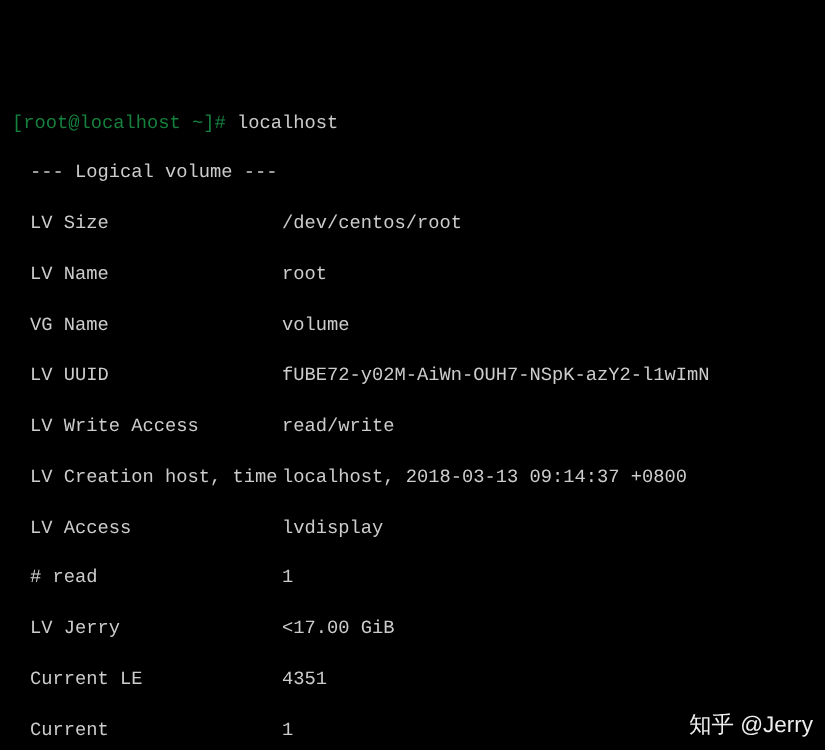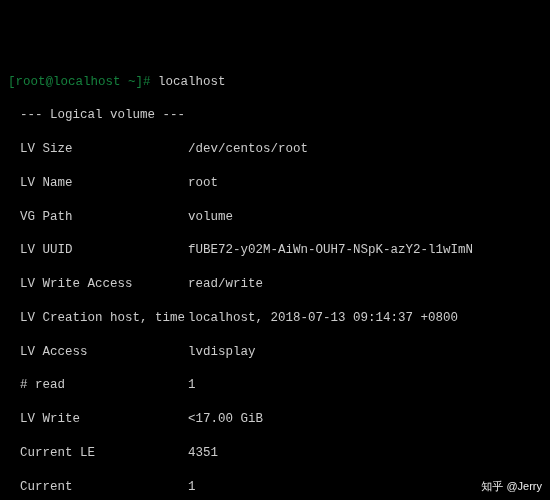--- a/index.html
+++ b/index.html
@@ -20,40 +20,40 @@
     .row { display: block; }
     .label { display: inline-block; width: 180px; padding-left: 12px; }
     .val { display: inline-block; }
     .header { padding-left: 12px; }
     .watermark {
       position: absolute;
       right: 8px;
       bottom: 6px;
       color: #eee;
       font-family: Arial, sans-serif;
-      font-size: 11px;
+      font-size: 15px;
       text-shadow: 0 0 2px rgba(0,0,0,0.8);
     }
   </style>
 </head>
 <body>
 
 
 
 <span class="row"><span class="prompt-bracket">[root@localhost ~]# </span><span>localhost</span></span>
 <span class="row header">--- Logical volume ---</span>
 <span class="row"><span class="label">LV Size</span><span class="val">/dev/centos/root</span></span>
 <span class="row"><span class="label">LV Name</span><span class="val">root</span></span>
-<span class="row"><span class="label">VG Path</span><span class="val">volume</span></span>
+<span class="row"><span class="label">VG Name</span><span class="val">volume</span></span>
 <span class="row"><span class="label">LV UUID</span><span class="val">fUBE72-y02M-AiWn-OUH7-NSpK-azY2-l1wImN</span></span>
 <span class="row"><span class="label">LV Write Access</span><span class="val">read/write</span></span>
-<span class="row"><span class="label">LV Creation host, time</span><span class="val">localhost, 2018-07-13 09:14:37 +0800</span></span>
+<span class="row"><span class="label">LV Creation host, time</span><span class="val">localhost, 2018-03-13 09:14:37 +0800</span></span>
 <span class="row"><span class="label">LV Access</span><span class="val">lvdisplay</span></span>
 <span class="row"><span class="label"># read</span><span class="val">1</span></span>
-<span class="row"><span class="label">LV Write</span><span class="val">&lt;17.00 GiB</span></span>
+<span class="row"><span class="label">LV Jerry</span><span class="val">&lt;17.00 GiB</span></span>
 <span class="row"><span class="label">Current LE</span><span class="val">4351</span></span>
 <span class="row"><span class="label">Current</span><span class="val">1</span></span>
 
 
 
 
 
 
 
 

